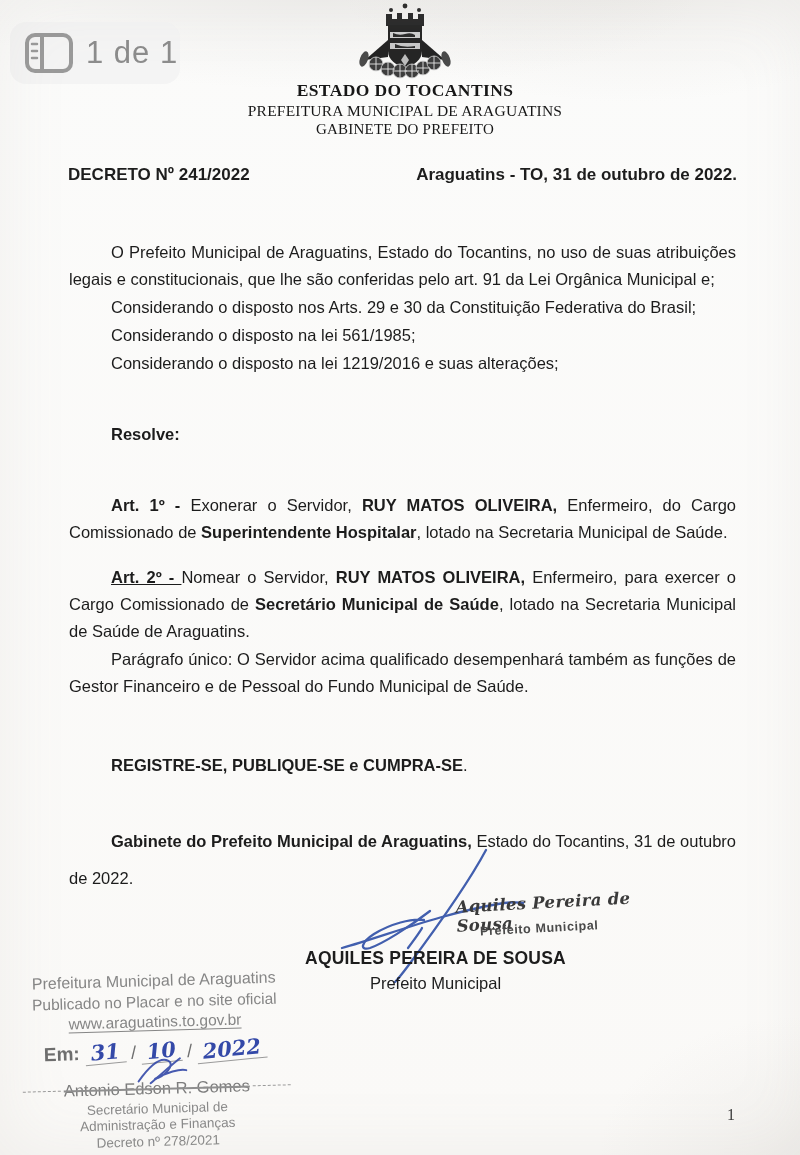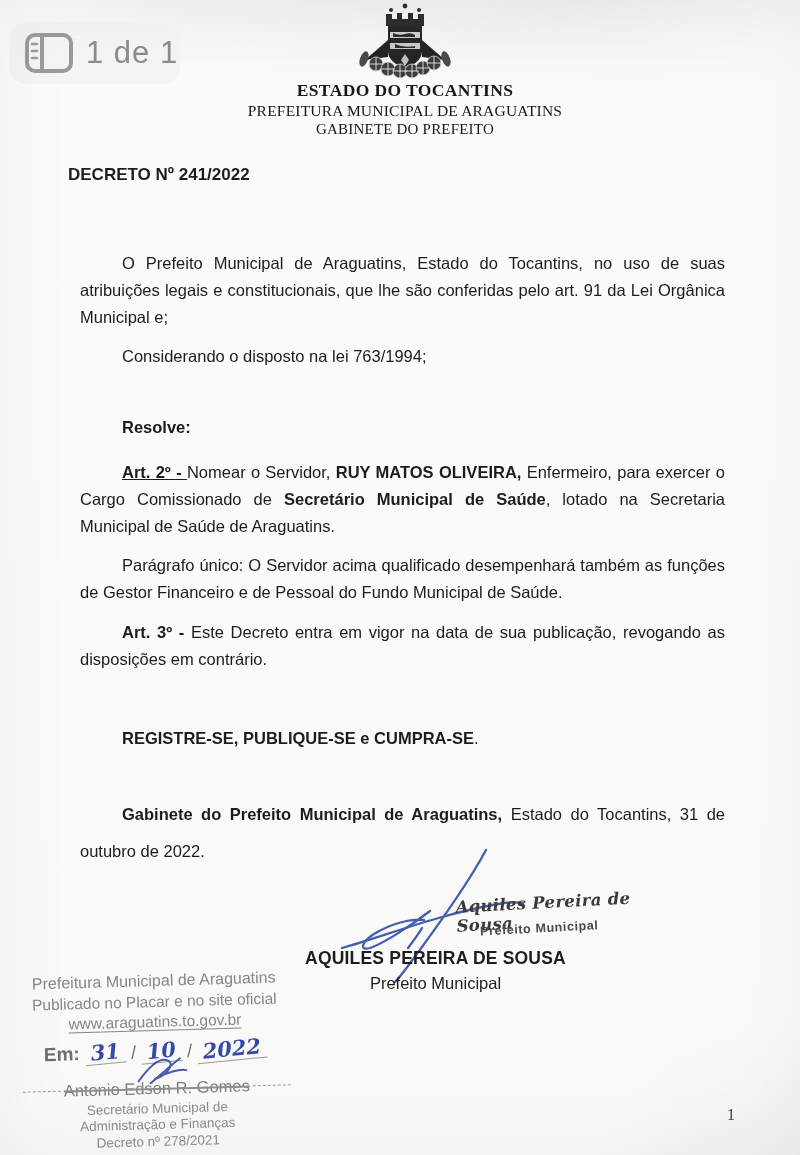--- a/index.html
+++ b/index.html
@@ -33,21 +33,21 @@
     font-family:"Liberation Serif", serif;color:#171717;}
   .letterhead .l1{font-size:17.5px;font-weight:bold;letter-spacing:.4px;}
   .letterhead .l2{font-size:15.5px;margin-top:1px;letter-spacing:.2px;}
   .letterhead .l3{font-size:15px;margin-top:1px;letter-spacing:.2px;}
 
   .title-row{position:absolute;left:68px;top:165px;width:669px;display:flex;
     justify-content:space-between;font-weight:bold;font-size:17px;}
 
   
   .body-col{position:absolute;left:68px;top:238px;width:669px;}
-  .body-col p{margin:12px;font-size:16.5px;line-height:27px;text-align:justify;
+  .body-col p{margin:1px;font-size:16.5px;line-height:27px;text-align:justify;
     text-indent:42px;color:#1c1c1c;}
   .mt-sm{margin-top:13px !important;}
   .mt-md{margin-top:18px !important;}
   .mt-lg{margin-top:44px !important;}
   .mt-xl{margin-top:52px !important;}
   .gab{line-height:37px !important;}
 
   
   .sig-svg{position:absolute;left:290px;top:848px;pointer-events:none;}
   .stamp-name{position:absolute;left:456px;top:893px;width:180px;
@@ -140,29 +140,32 @@
   </div>
 
   <div class="letterhead">
     <div class="l1">ESTADO DO TOCANTINS</div>
     <div class="l2">PREFEITURA MUNICIPAL DE ARAGUATINS</div>
     <div class="l3">GABINETE DO PREFEITO</div>
   </div>
 
   <div class="title-row">
     <span>DECRETO Nº 241/2022</span>
+    <span>Araguatins - TO, 31 de outubro de 2022.</span>
   </div>
 
   <div class="body-col">
     <p><span>O Prefeito Municipal de Araguatins, Estado do Tocantins, no uso de suas atribuições legais e constitucionais, que lhe são conferidas pelo art. 91 da Lei Orgânica Municipal e;</span></p>
-    <p><span>Considerando o disposto na lei 763/1994;</span></p>
+    <p><span>Considerando o disposto nos Arts. 29 e 30 da Constituição Federativa do Brasil;</span></p>
+    <p><span>Considerando o disposto na lei 561/1985;</span></p>
+    <p><span>Considerando o disposto na lei 1219/2016 e suas alterações;</span></p>
     <p class="mt-lg"><span style="font-weight: bold;">Resolve:</span></p>
+    <p class="mt-lg"><span style="font-weight: bold;">Art. 1º - </span><span>Exonerar o Servidor, </span><span style="font-weight: bold;">RUY MATOS OLIVEIRA,</span><span> Enfermeiro, do Cargo Comissionado de </span><span style="font-weight: bold;">Superintendente Hospitalar</span><span>, lotado na Secretaria Municipal de Saúde.</span></p>
     <p class="mt-md"><span style="font-weight: bold; text-decoration: underline;">Art. 2º - </span><span>Nomear o Servidor, </span><span style="font-weight: bold;">RUY MATOS OLIVEIRA,</span><span> Enfermeiro, para exercer o Cargo Comissionado de </span><span style="font-weight: bold;">Secretário Municipal de Saúde</span><span>, lotado na Secretaria Municipal de Saúde de Araguatins.</span></p>
     <p><span style="font-weight: normal;">Parágrafo único:</span><span> O Servidor acima qualificado desempenhará também as funções de Gestor Financeiro e de Pessoal do Fundo Municipal de Saúde.</span></p>
-    <p class="mt-sm"><span style="font-weight: bold;">Art. 3º - </span><span>Este Decreto entra em vigor na data de sua publicação, revogando as disposições em contrário.</span></p>
     <p class="mt-xl"><span style="font-weight: bold;">REGISTRE-SE, PUBLIQUE-SE e CUMPRA-SE</span><span>.</span></p>
     <p class="mt-lg gab"><span style="font-weight: bold;">Gabinete do Prefeito Municipal de Araguatins,</span><span> Estado do Tocantins, 31 de outubro de 2022.</span></p>
   </div>
 
   <div class="sig-svg">
     <svg width="300" height="135" viewBox="0 0 300 135">
       <g fill="none" stroke="var(--sig-ink,#3352a8)" stroke-width="2.3" stroke-linecap="round" opacity="0.92">
         <path d="M196 2 C180 32 150 75 118 118 C112 126 108 131 105 134"></path>
         <path d="M52 100 C95 88 150 66 208 56 C220 54 228 54 233 55"></path>
         <path d="M140 63 C118 80 92 96 80 100 C70 103 70 95 84 86 C100 76 122 70 134 72"></path>

